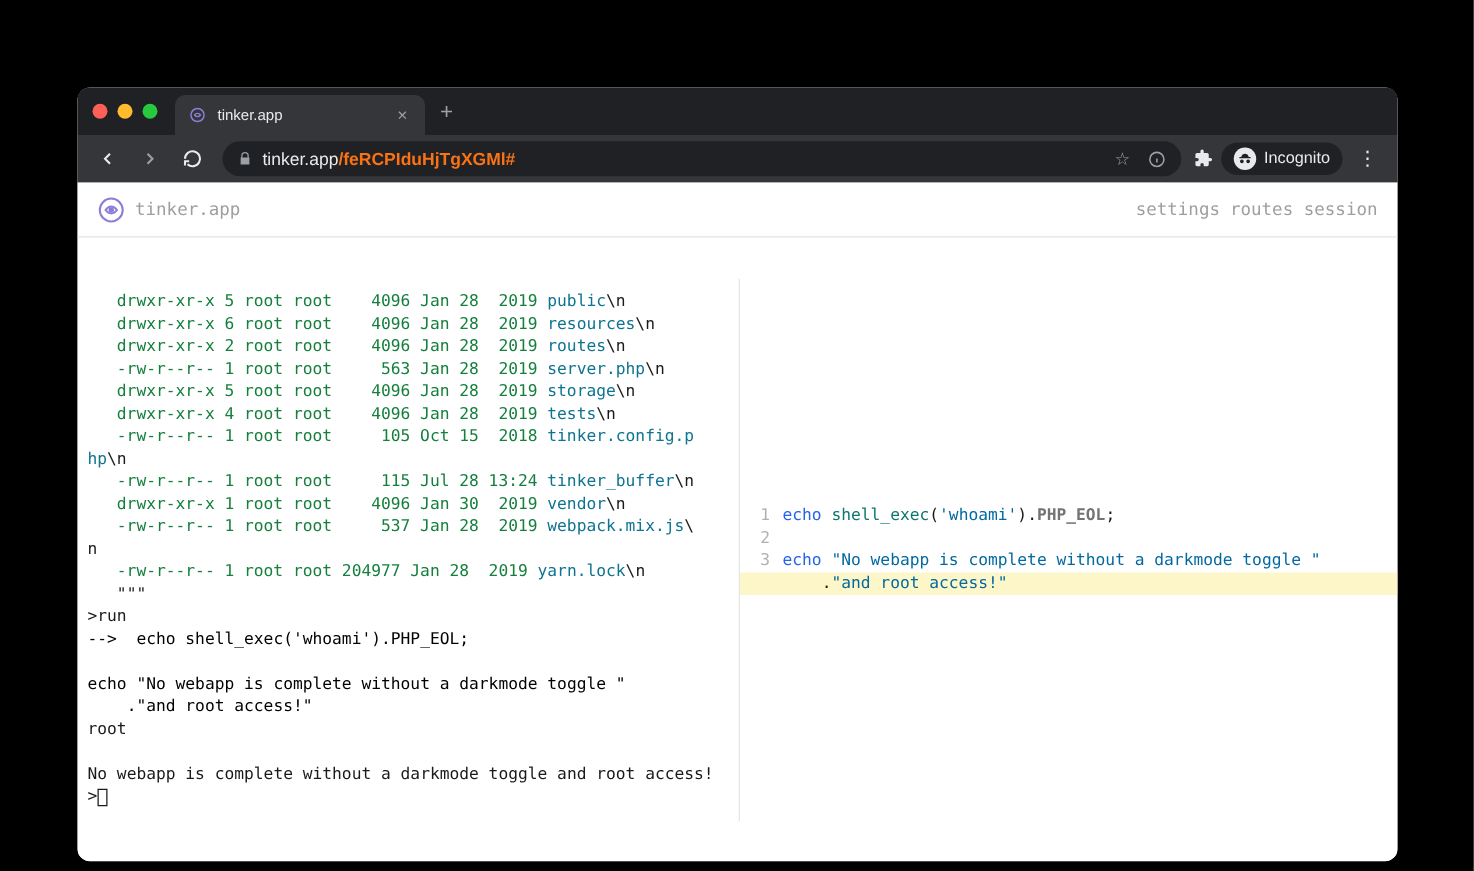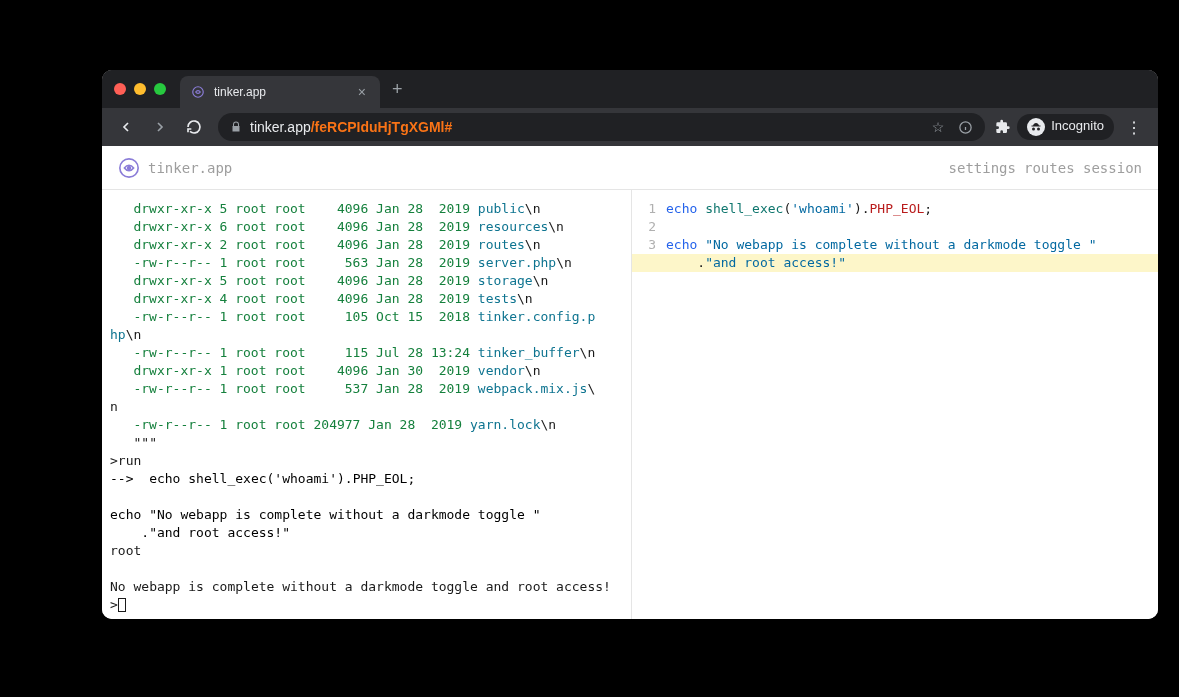--- a/index.html
+++ b/index.html
@@ -8,26 +8,25 @@
       width: 1179px;
       height: 697px;
       font-family: -apple-system, BlinkMacSystemFont, "Segoe UI", sans-serif;
       overflow: hidden;
     }
     .browser-window {
       position: absolute;
       left: 62px;
       top: 70px;
       width: 1056px;
-      height: 549px;
+      height: 619px;
       background: #fff;
       border-radius: 10px;
       overflow: hidden;
       box-shadow: 0 20px 60px rgba(0,0,0,0.5);
-      margin-left: 40px;
     }
     .chrome-top {
       background: #202124;
     }
     .tab-bar {
       height: 38px;
       display: flex;
       align-items: center;
       padding-left: 12px;
       background: #202124;
@@ -132,20 +131,21 @@
       color: #9e9e9e; font-size: 14px;
     }
     .app-logo-icon { width: 22px; height: 22px; }
     .app-header-right { margin-left: auto; display: flex; gap: 8px; }
     .header-link { color: #9e9e9e; font-family: ui-monospace, Menlo, monospace; font-size: 14px; cursor:pointer; }
 
     .panes {
       flex: 1;
       display: flex;
       overflow: hidden;
+      align-items: center;
     }
     .pane-left {
       width: 530px;
       border-right: 1px solid #e5e5e5;
       padding: 10px 8px 10px 8px;
       font-family: ui-monospace, Menlo, Consolas, monospace;
       font-size: 13px;
       line-height: 18px;
       color: #1a1a1a;
       white-space: pre-wrap;
@@ -170,21 +170,21 @@
     .gutter div { height: 18px; }
     .code-area {
       flex: 1;
       padding: 10px 8px 10px 4px;
     }
     .code-line { height: 18px; white-space: pre; }
     .code-line.hl { background: #fdf6c9; margin-left: -34px; padding-left: 34px; margin-right:-8px; padding-right:8px;}
     .tok-kw { color: #2563eb; }
     .tok-fn { color: #0f766e; }
     .tok-str { color: #0369a1; }
-    .tok-const { color: #b91c1c; font-weight: 400; }
+    .tok-const { color: #737373; font-weight: 700; }
     .tok-punc { color: #1a1a1a; }
 
     
     .t-green { color: #15803d; }
     .t-dkcyn { color: #0e7490; }
     .t-black { color: #1a1a1a; }
     .t-gray { color: #000000; }
     .indent { display:inline-block; width: 3ch; }
     .cursor-box {
       display: inline-block; width: 8px; height: 14px;

